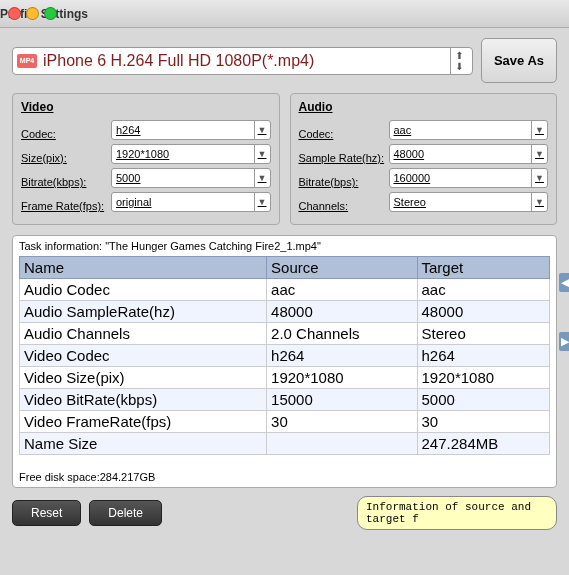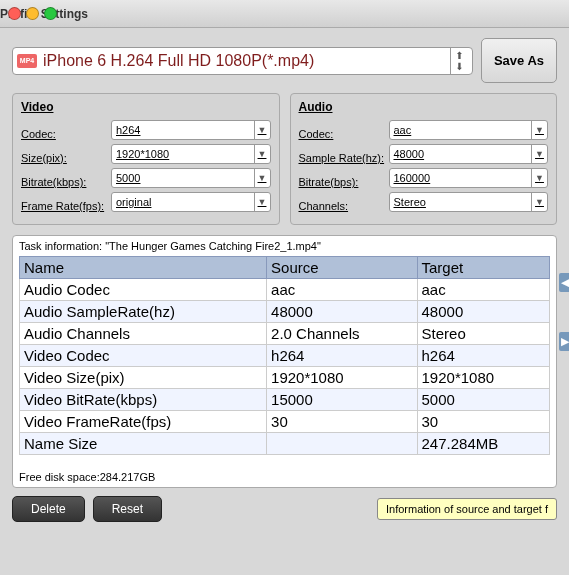--- a/index.html
+++ b/index.html
@@ -227,25 +227,26 @@
       border: 1px solid #222;
       border-radius: 5px;
       padding: 5px 18px;
       font-size: 12px;
       color: white;
       cursor: pointer;
     }
     .info-tooltip {
       background: #ffffc0;
       border: 1px solid #888;
-      border-radius: 3px;
+      border-radius: 10px;
       padding: 4px 8px;
       font-size: 11px;
       color: #000;
       max-width: 200px;
+      font-family: Liberation Mono, monospace;
     }
 
     .outer-wrap {
       position: relative;
       width: 569px;
       height: 547px;
     }
     .content-area {
       width: 545px;
     }
@@ -421,22 +422,22 @@
                 <td></td>
                 <td>247.284MB</td>
               </tr>
             </tbody>
         </table>
         <div class="disk-space">Free disk space:284.217GB</div>
       </div>
 
       <div class="bottom-row">
         <div class="bottom-left">
+          <button class="action-btn">Reset</button>
           <button class="action-btn">Delete</button>
-          <button class="action-btn">Reset</button>
         </div>
         <div class="info-tooltip">Information of source and target f</div>
       </div>
     </div>
 
     <div class="arrows-col">
       <div class="arrow-pair">
         <button class="arrow-btn-v">◀◀</button>
       </div>
       <div class="arrow-pair">

